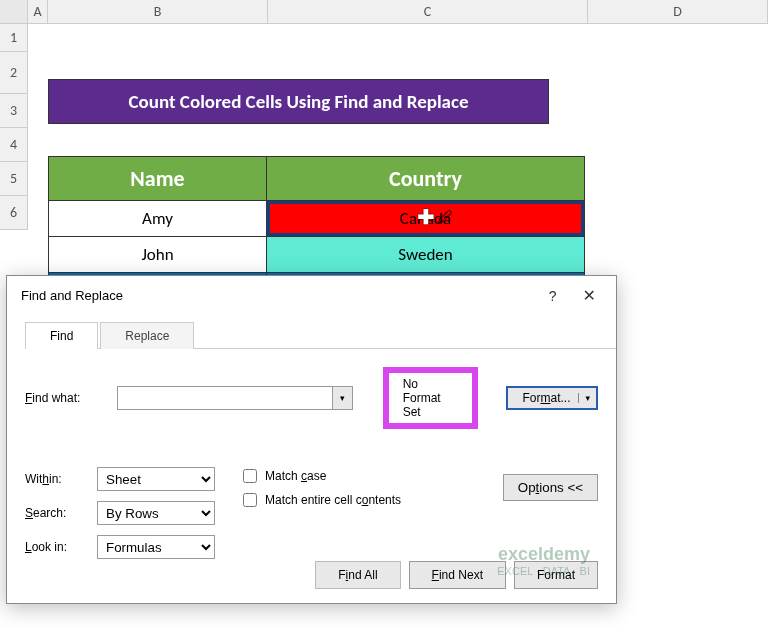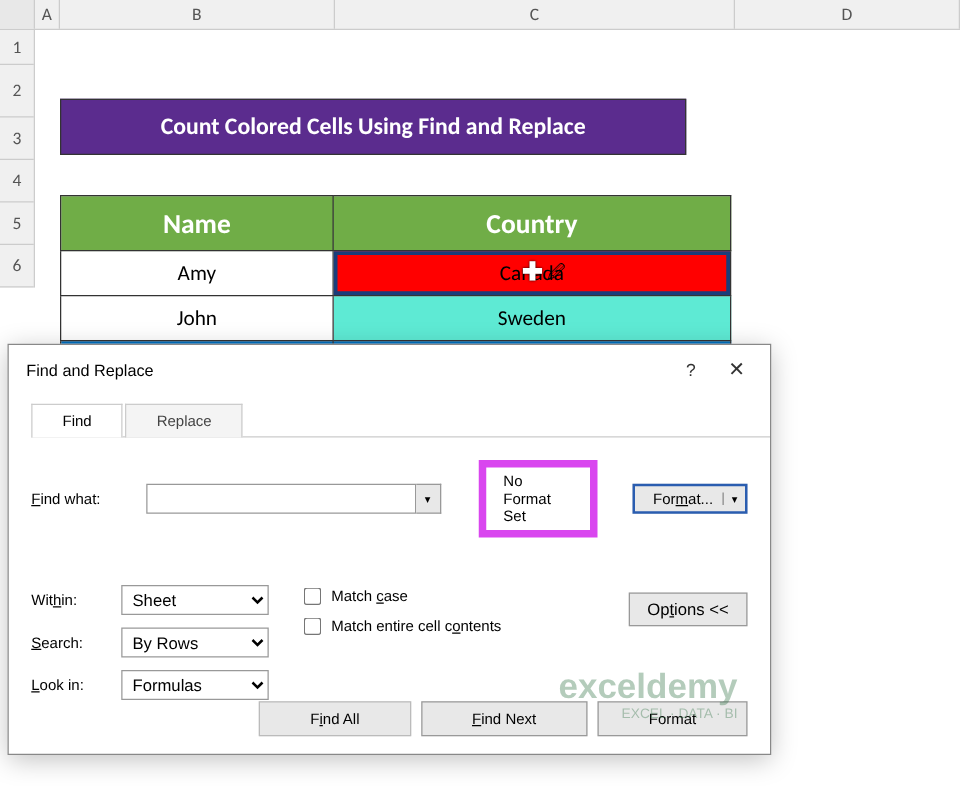--- a/index.html
+++ b/index.html
@@ -62,25 +62,25 @@
     .opt-row { display: flex; align-items: center; gap: 8px; }
     .opt-row .lbl { width: 64px; }
     .opt-row select { width: 118px; height: 24px; border: 1px solid #999; background: #fff; padding: 0 4px; }
     .opts-right { display: flex; flex-direction: column; gap: 10px; padding-top: 2px; }
     .chk { display: flex; align-items: center; gap: 8px; }
     .chk input { width: 14px; height: 14px; }
     
     .options-btn { position: absolute; right: 18px; top: 198px; border: 1px solid #999; background: #e8e8e8; padding: 5px 14px; cursor: pointer; }
     
     .dlg-footer { position: absolute; bottom: 14px; right: 18px; display: flex; gap: 8px; }
-    .dlg-footer button { border: 1px solid #999; background: #e8e8e8; padding: 6px 40px; cursor: pointer; font-family: inherit; font-size: 12px; }
+    .dlg-footer button { border: 1px solid #999; background: #e8e8e8; padding: 6px 22px; cursor: pointer; font-family: inherit; font-size: 12px; }
     .dlg-footer .findall { border: 1px solid #bbb; }
     
     .watermark { position: absolute; right: 26px; bottom: 26px; opacity: 0.35; font-size: 11px; color: #2a6e3f; text-align: right; line-height: 1.1; pointer-events: none; }
-    .watermark .big { font-size: 28px; font-weight: bold; }
+    .watermark .big { font-size: 18px; font-weight: bold; }
     
     .chev { font-size: 9px; }
     .underline-key { text-decoration: underline; }
   </style>
 </head>
 <body>
 
 <div class="grid-headers">
   <div class="col-corner"></div>
   <div class="col-h col-a">A</div>

